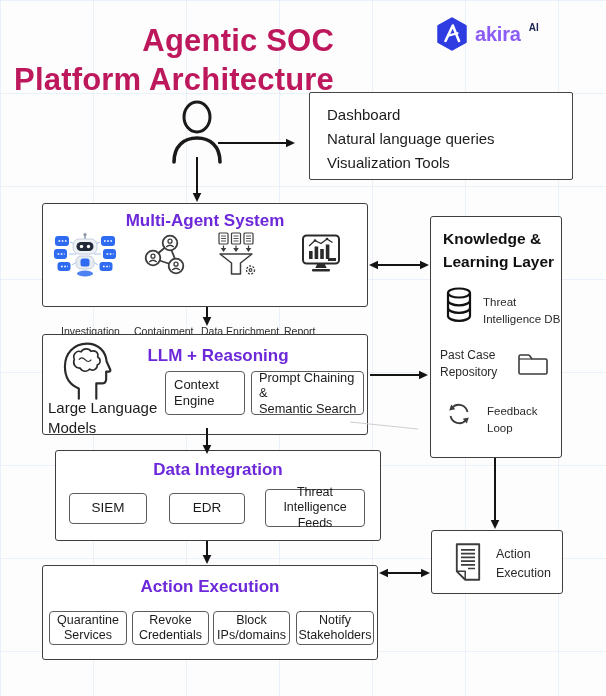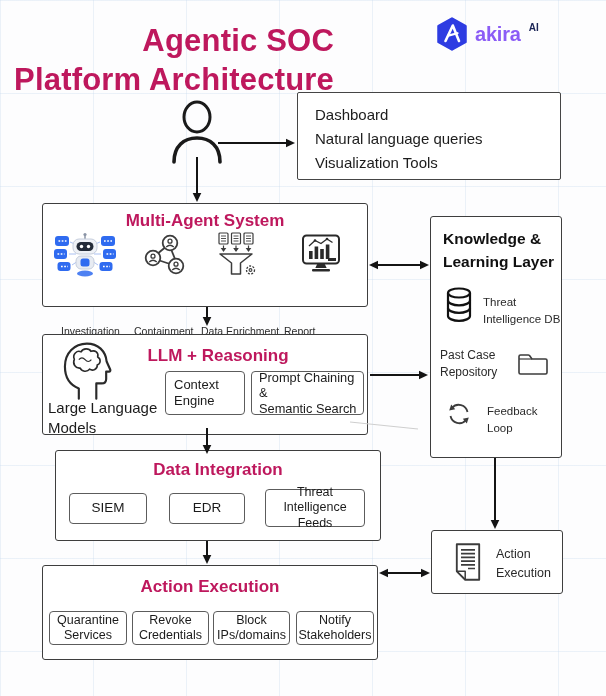--- a/index.html
+++ b/index.html
@@ -26,24 +26,24 @@
     background:#fff;border:1.4px solid #3e3e3e;border-radius:3px;
   }
   .inner-box{
     position:absolute;background:#fff;border:1px solid #5c5c5c;border-radius:4px;
     display:flex;align-items:center;justify-content:center;text-align:center;
     font-size:13px;line-height:1.22;color:#1b1b1b;white-space:pre-line;box-sizing:border-box;
   }
   .inner-box.align-left{justify-content:flex-start;text-align:left;padding-left:8px;}
   .section-title{
     position:absolute;left:0;width:100%;text-align:center;
-    font-size:17px;font-weight:700;color:#be185d;
+    font-size:17px;font-weight:700;color:#6d28d9;
   }
   .dash-box{
-    left:297px;top:92px;width:264px;height:88px;
+    left:309px;top:92px;width:264px;height:88px;
     background:#fff;border:1.2px solid #454545;border-radius:2px;
     padding:10px 0 0 17px;font-size:15px;line-height:24px;color:#1c1c1c;
   }
   .agent-label{position:absolute;font-size:10.5px;line-height:1.32;color:#2c2c2c;white-space:pre-line;margin-top:44px;}
   .kll-title{position:absolute;left:12px;top:10px;font-size:15.5px;font-weight:700;line-height:1.5;color:#101010;white-space:pre-line;}
   .kll-label{position:absolute;font-size:11.5px;line-height:1.45;color:#2a2a2a;white-space:pre-line;}
   .llm-caption{position:absolute;left:5px;top:63px;font-size:15px;line-height:1.3;color:#1c1c1c;white-space:pre-line;}
   .node-label{position:absolute;font-size:12.5px;line-height:1.5;color:#2a2a2a;white-space:pre-line;}
   svg{display:block;}
   .arrows{position:absolute;left:0;top:0;z-index:6;pointer-events:none;}

